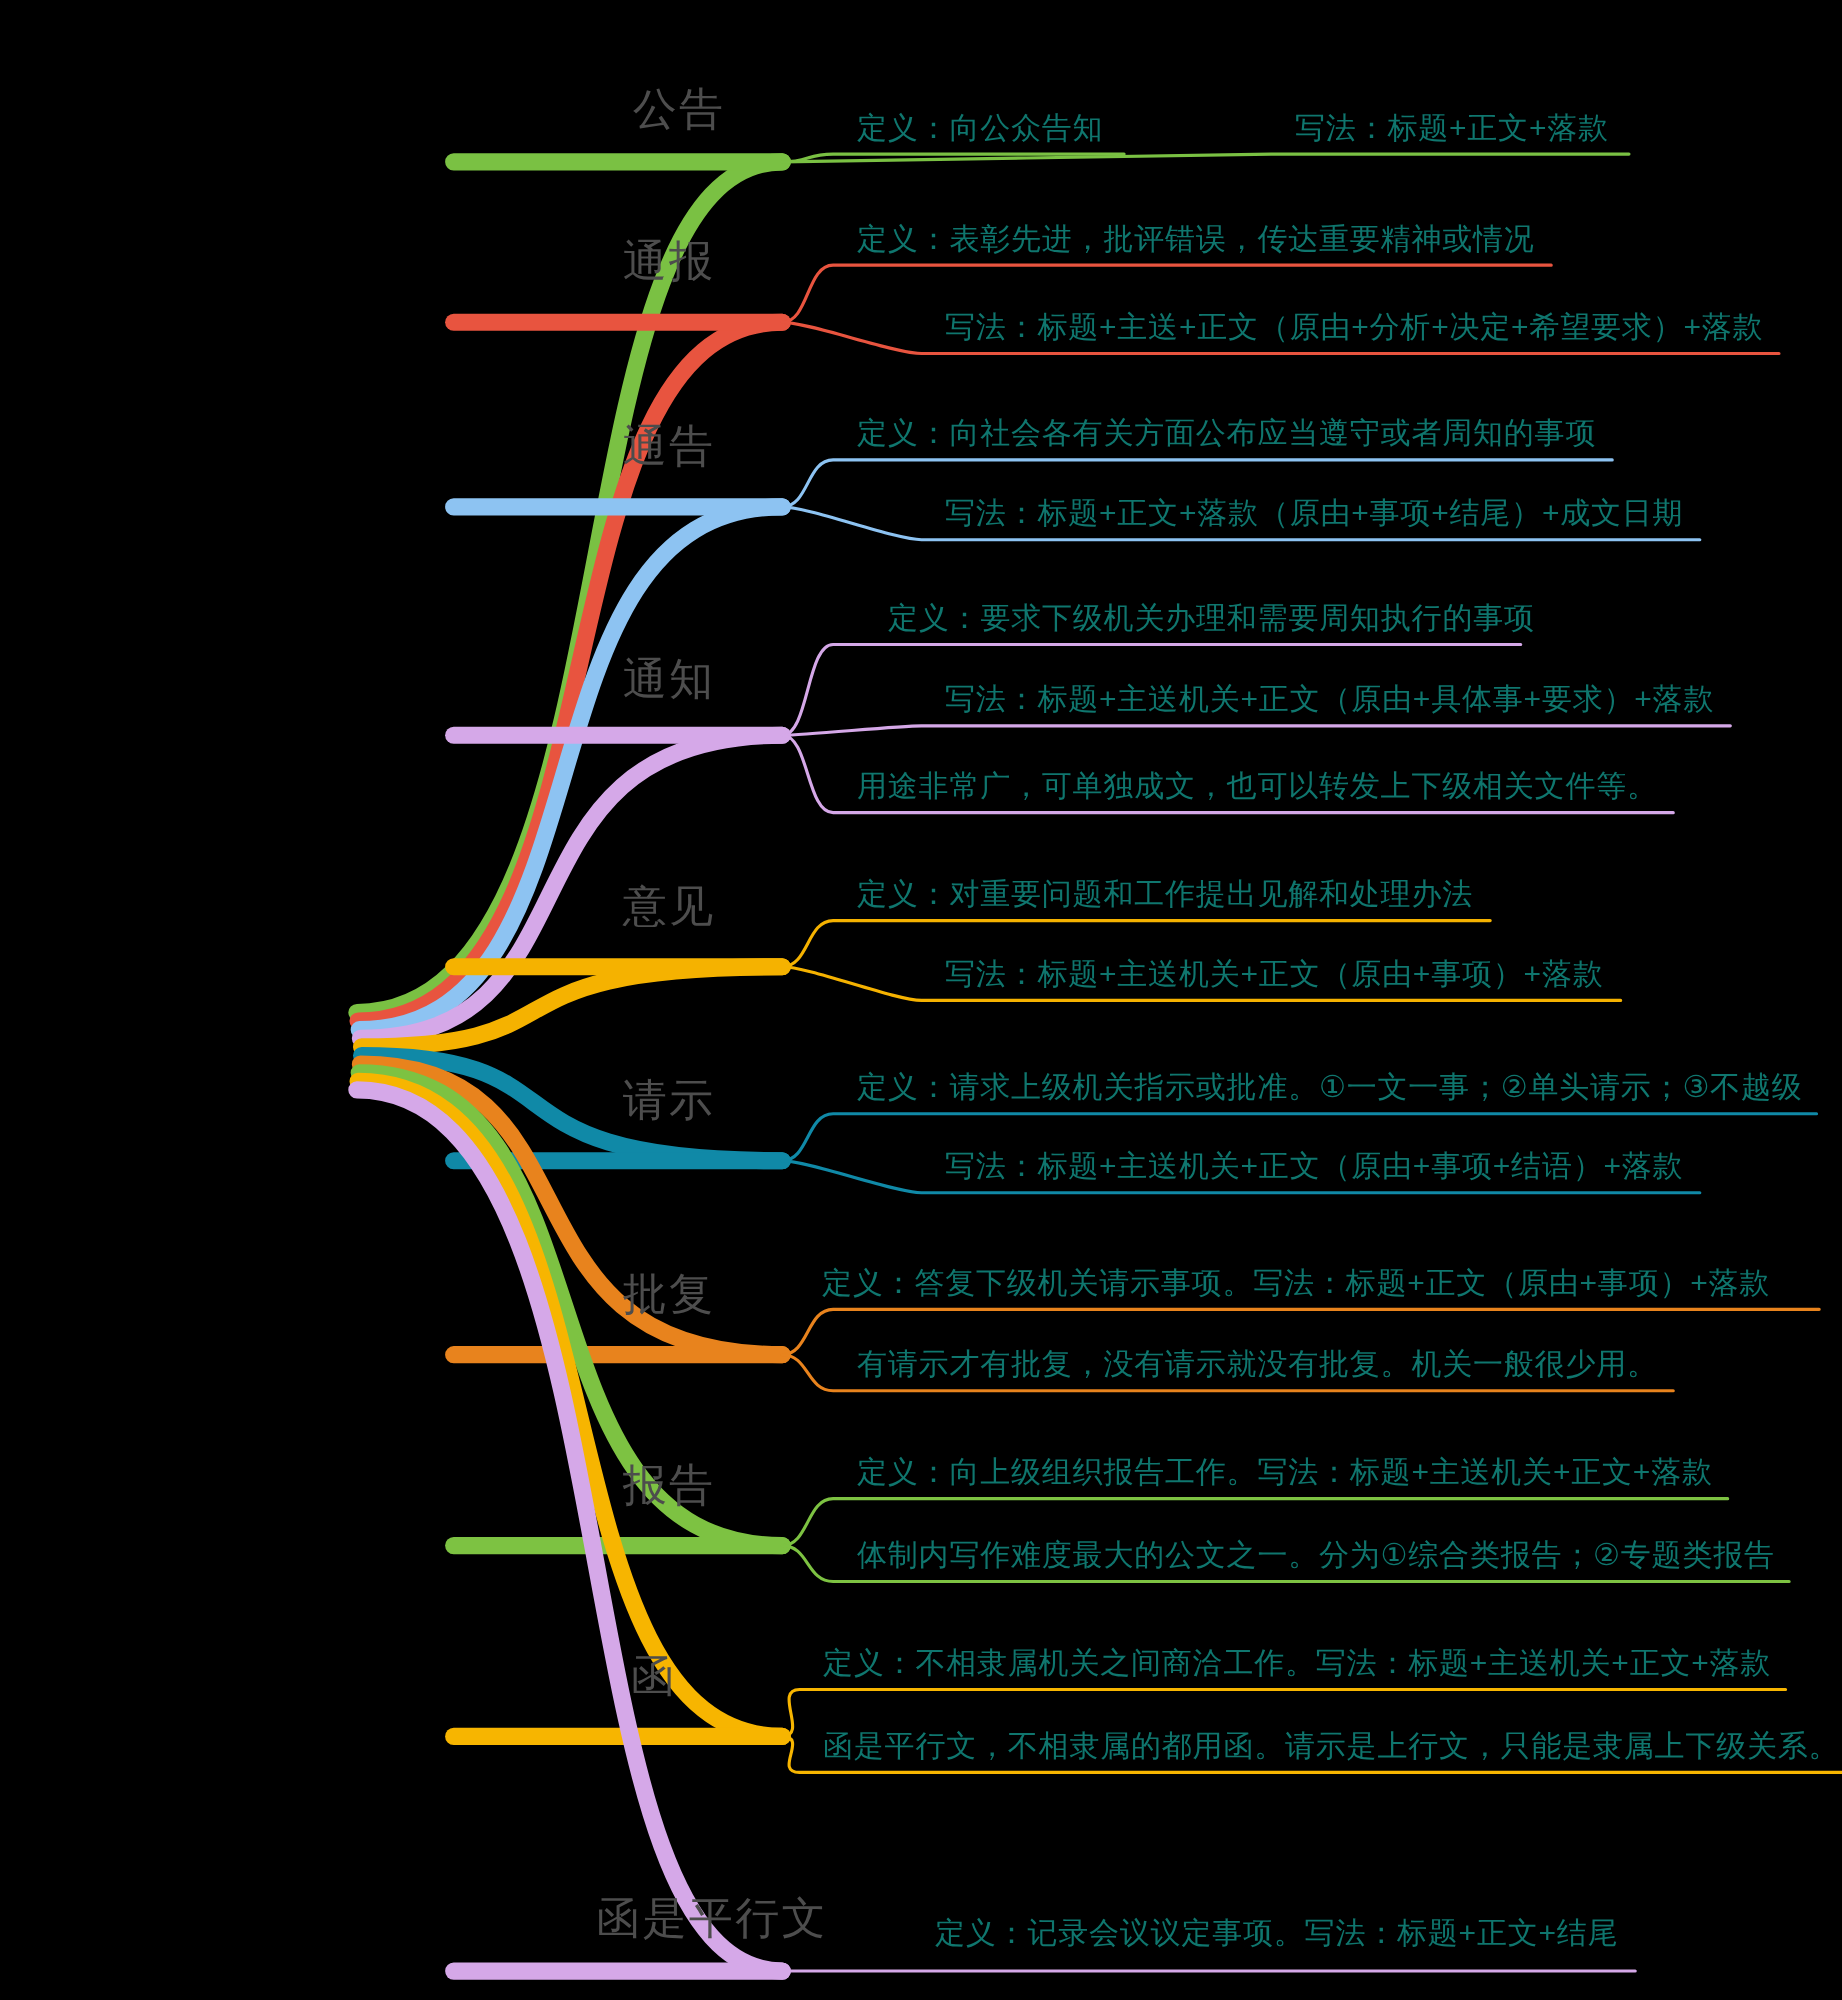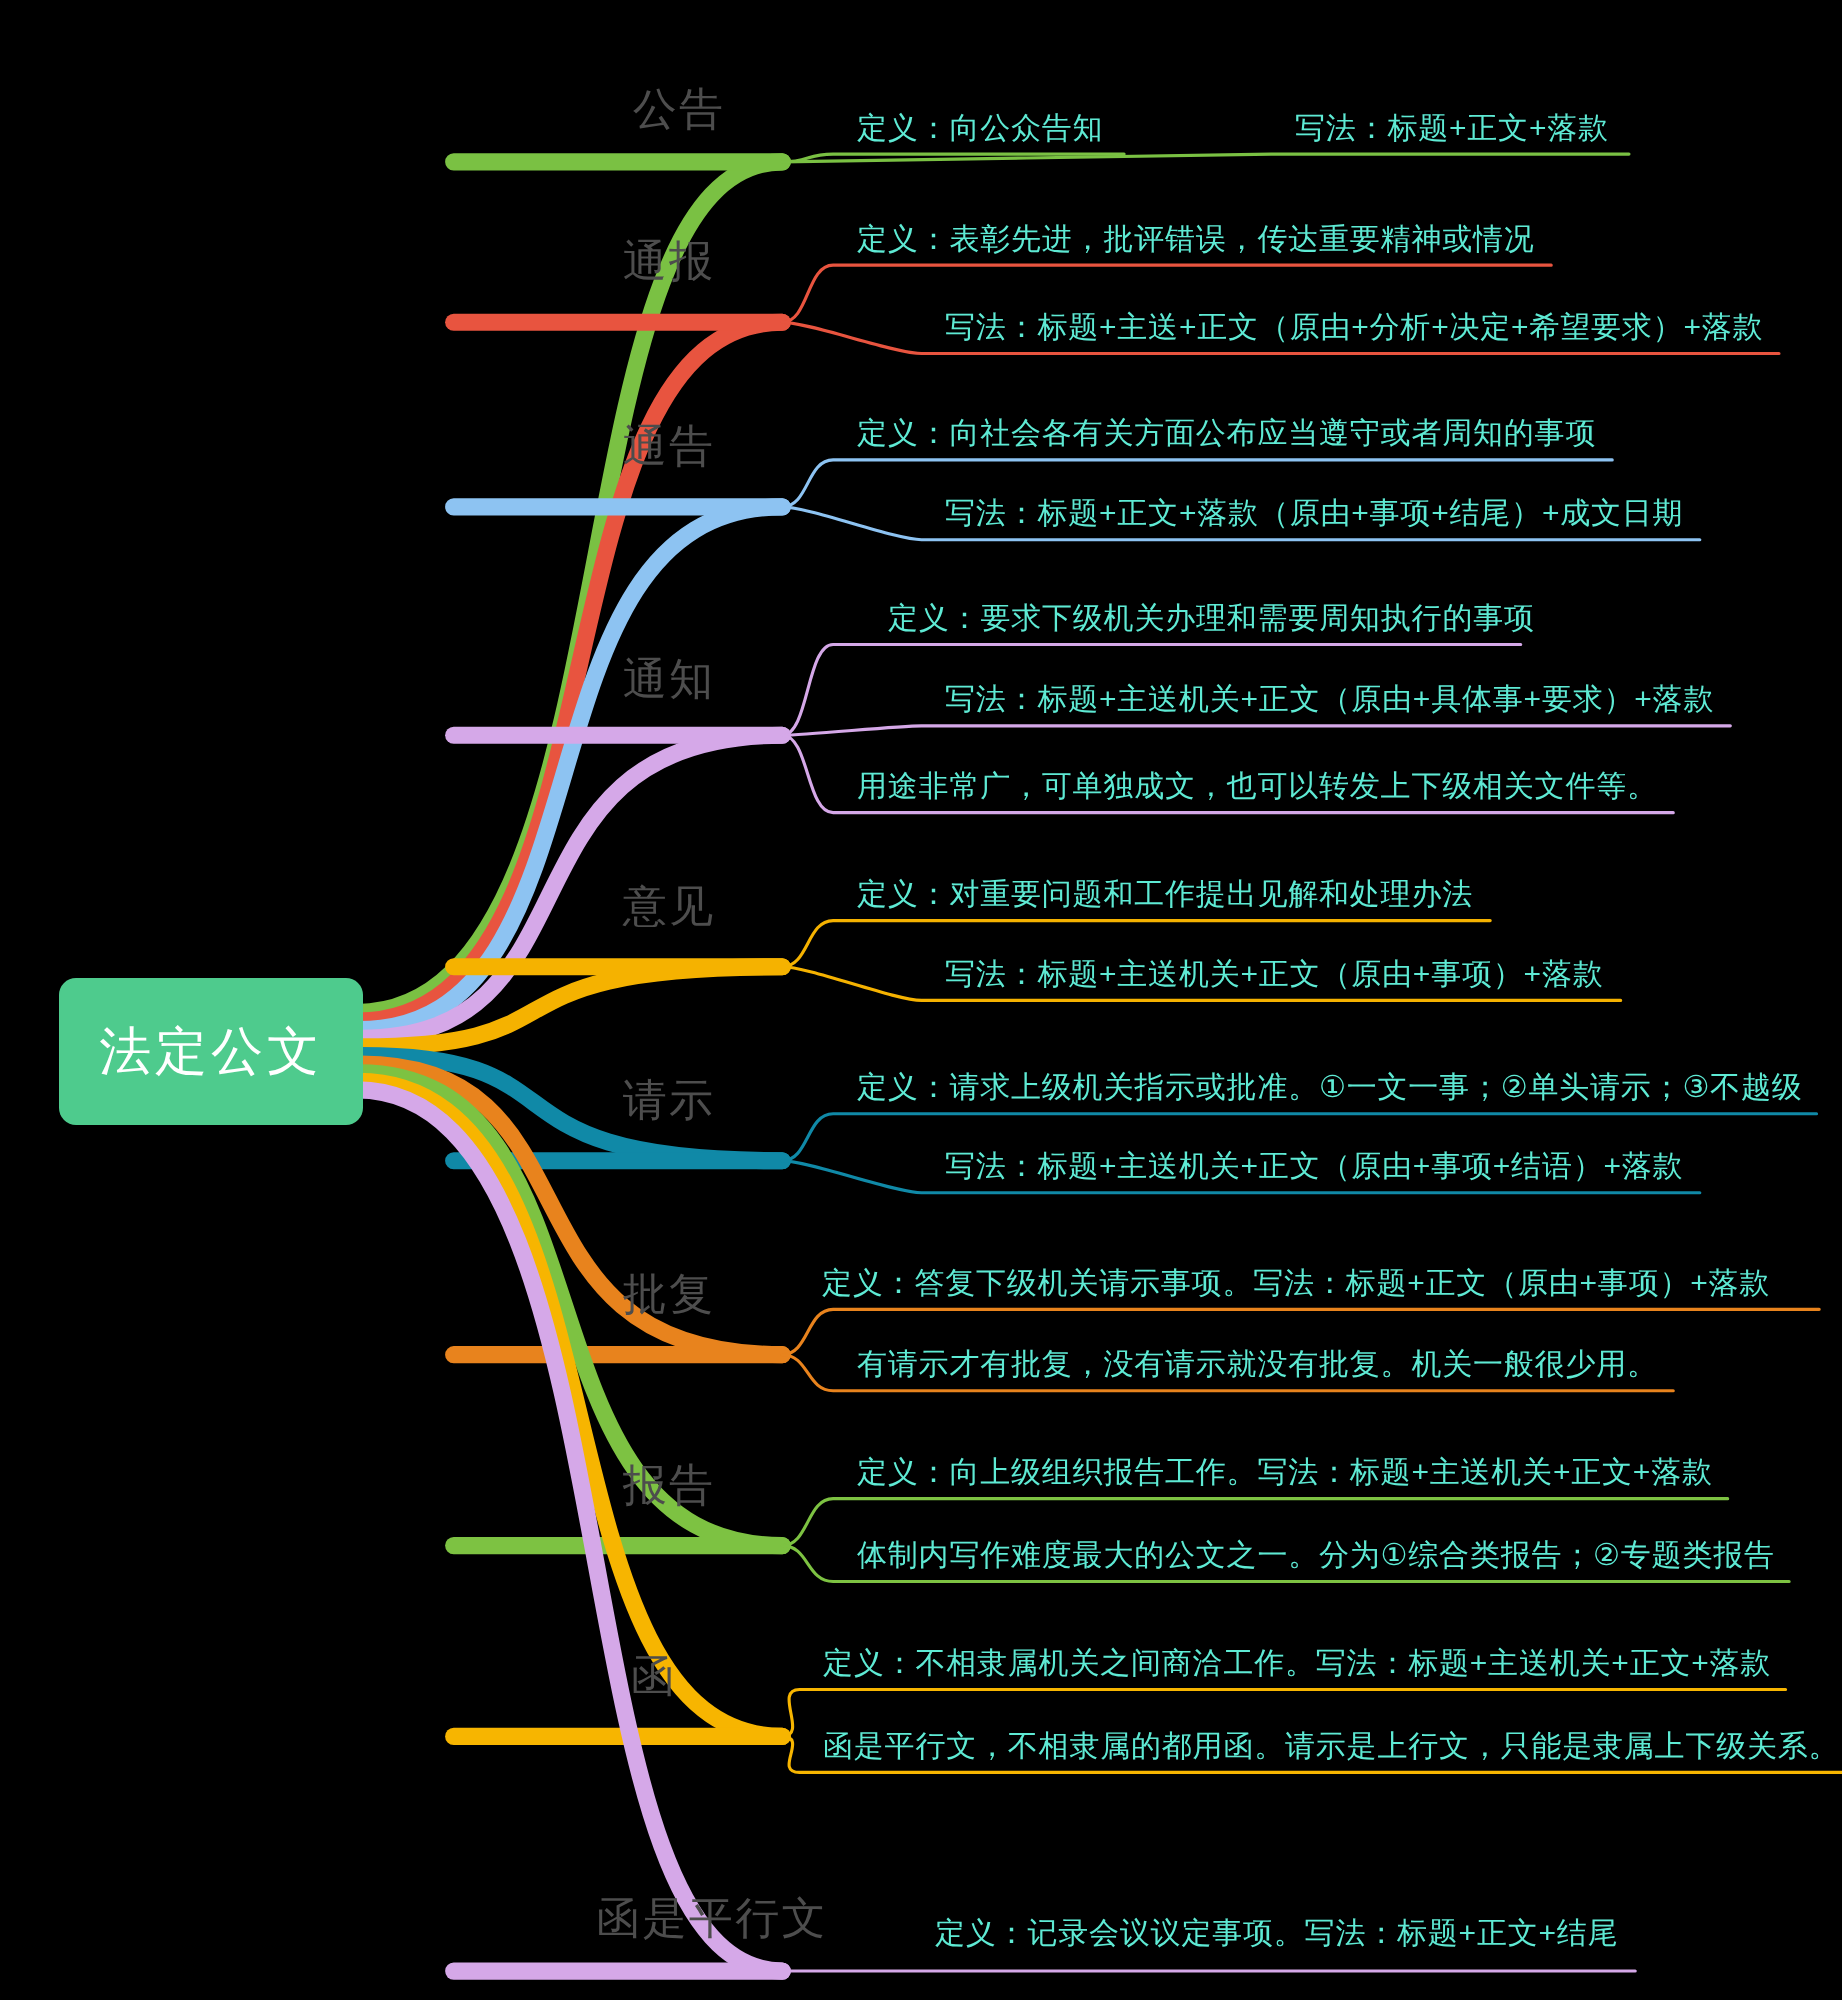--- a/index.html
+++ b/index.html
@@ -45,21 +45,21 @@
     position: absolute;
     color: #4d4d4d;
     font-size: 44px;
     letter-spacing: 2.3px;
     white-space: nowrap;
     transform: translate(-50%, -50%);
     z-index: 4;
   }
   .leaf-label {
     position: absolute;
-    color: #5eead4;
+    color: #0f766e;
     font-size: 30px;
     letter-spacing: 0.8px;
     white-space: nowrap;
     transform: translateY(-50%);
     z-index: 4;
   }
 </style>
 </head>
 <body>
 
@@ -105,23 +105,20 @@
         <path d="M 1000 1732 C 1034 1732, 1031 1674, 1065 1674 L 2325.578125 1674" stroke="#e8831d" stroke-width="4"></path>
         <path d="M 1000 1732 C 1034 1732, 1031 1778, 1065 1778 L 2139 1778" stroke="#e8831d" stroke-width="4"></path>
         <path d="M 1000 1976 C 1034 1976, 1031 1916, 1065 1916 L 2208.578125 1916" stroke="#7dc242" stroke-width="4"></path>
         <path d="M 1000 1976 C 1034 1976, 1031 2022, 1065 2022 L 2287.140625 2022" stroke="#7dc242" stroke-width="4"></path>
         <path d="M 1000 2220 C 1034 2220, 988 2160, 1022 2160 L 2282.578125 2160" stroke="#f7b500" stroke-width="4"></path>
         <path d="M 1000 2220 C 1034 2220, 988 2266, 1022 2266 L 2369 2266" stroke="#f7b500" stroke-width="4"></path>
         <path d="M 1000 2520 L 2090.390625 2520" stroke="#d5a8e8" stroke-width="4"></path>
       </g>
   </svg>
 
-  <div class="root-node" style="left: 59px; top: 978px; width: 304px; height: 147px; background: rgb(78, 203, 141);">
-    <span class="root-label" style="color: rgb(255, 255, 255);">法定公文</span>
-  </div>
 
   <div id="branch-labels">
       <div class="branch-label" style="left: 679px; top: 109px;">公告</div>
       <div class="branch-label" style="left: 669px; top: 261px;">通报</div>
       <div class="branch-label" style="left: 669px; top: 446px;">通告</div>
       <div class="branch-label" style="left: 669px; top: 679px;">通知</div>
       <div class="branch-label" style="left: 669px; top: 906px;">意见</div>
       <div class="branch-label" style="left: 669px; top: 1100px;">请示</div>
       <div class="branch-label" style="left: 669px; top: 1294px; text-align: center;">批复</div>
       <div class="branch-label" style="left: 669px; top: 1485px;">报告</div>

